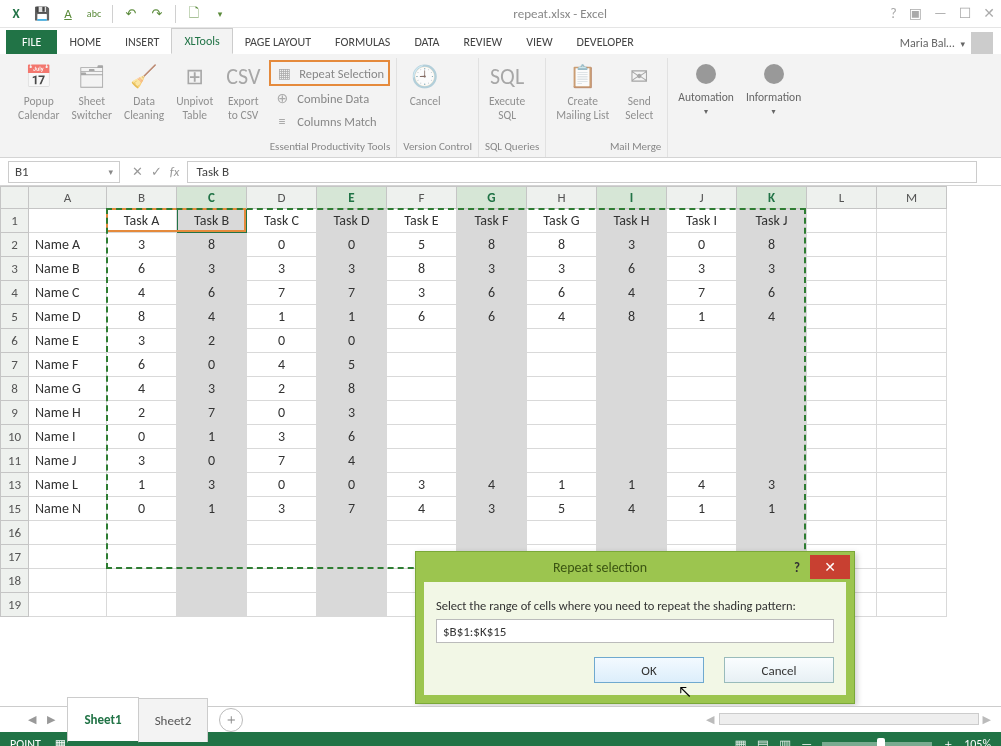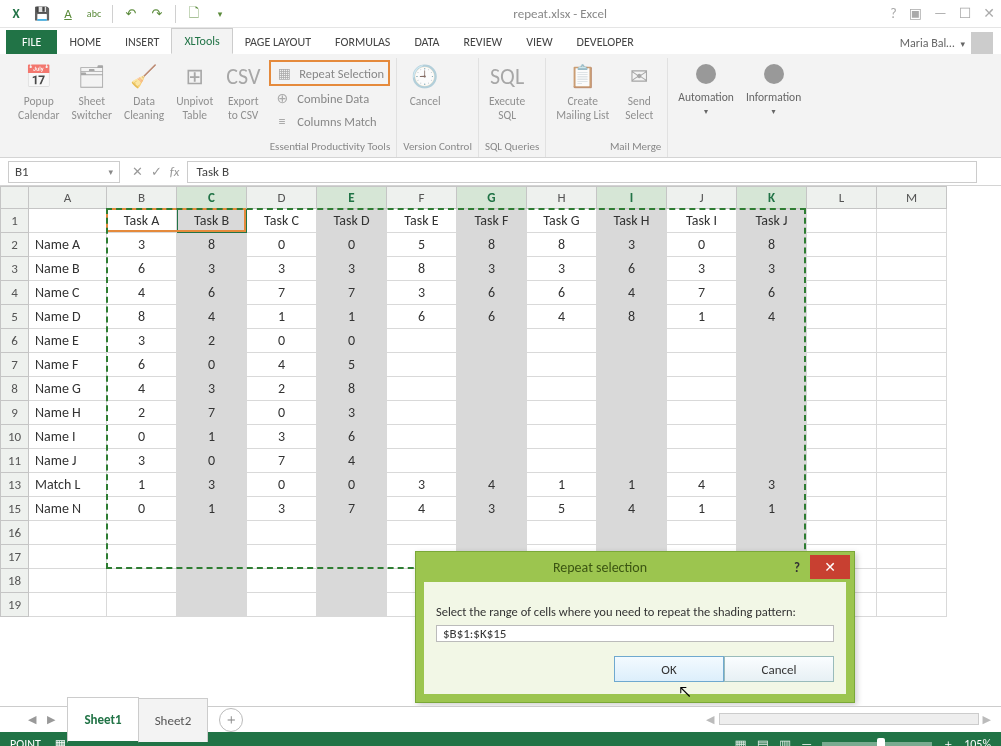--- a/index.html
+++ b/index.html
@@ -61,24 +61,24 @@
 
 .marquee { position: absolute; border: 2px dashed #2e7d32; pointer-events: none; }
 .copyrect { position: absolute; border: 2px solid #e58a3c; pointer-events: none; }
 
 
 .dialog { position: absolute; left: 415px; top: 365px; width: 440px; background: #9cc54f; border: 1px solid #7aa838; box-shadow: 2px 2px 6px rgba(0,0,0,.2); }
 .dialog .dtitle { display: flex; align-items: center; height: 30px; padding: 0 4px 0 0; }
 .dialog .dtitle .t { flex: 1; text-align: center; color: #3b5512; font-size: 14px; }
 .dialog .dtitle .help { width: 26px; text-align: center; color: #333; font-weight: bold; cursor: pointer; }
 .dialog .dtitle .close { width: 40px; height: 24px; background: #c84031; color: #fff; display: flex; align-items: center; justify-content: center; font-size: 14px; cursor: pointer; }
-.dialog .dbody { background: #f2f7e6; margin: 0 8px 8px; padding: 22px 12px 12px; }
+.dialog .dbody { background: #f2f7e6; margin: 0 8px 8px; padding: 16px 12px 12px; }
 .dialog .prompt { font-size: 12.5px; color: #333; margin-bottom: 6px; }
-.dialog .dinput { width: 100%; height: 17px; border: 1px solid #bbb; background: #fff; padding: 0 6px; font-size: 13px; color: #333; }
-.dialog .dbtns { display: flex; justify-content: flex-end; margin-top: 14px; }
+.dialog .dinput { width: 100%; height: 24px; border: 1px solid #bbb; background: #fff; padding: 0 6px; font-size: 13px; color: #333; }
+.dialog .dbtns { display: flex; justify-content: flex-end; gap: 20px; margin-top: 14px; }
 .dialog .dbtn { width: 110px; height: 26px; border: 1px solid #9bb; background: linear-gradient(#fafdff,#e7f0f4); font-size: 13px; color: #333; cursor: pointer; }
 .dialog .dbtn.ok { border-color: #6fa9cf; background: linear-gradient(#f3faff,#dceefb); }
 .cursor { position: absolute; left: 678px; top: 496px; font-size: 16px; color: #000; pointer-events: none; }
 
 
 .sheetbar { height: 26px; background: #fff; border-top: 1px solid #ccc; display: flex; align-items: center; padding-left: 20px; gap: 0; }
 .sheetbar .nav { color: #999; font-size: 11px; padding: 0 8px; letter-spacing: 4px; }
 .sheetbar .stab { padding: 14px 16px; border: 1px solid #ccc; border-bottom: none; background: #f3f3f3; font-size: 13px; color: #555; margin-right: -1px; }
 .sheetbar .stab.active { background: #fff; border-bottom: 2px solid #217346; color: #217346; font-weight: 600; }
 .sheetbar .addsheet { width: 24px; height: 24px; border: 1px solid #bbb; border-radius: 50%; margin-left: 12px; display: flex; align-items: center; justify-content: center; color: #888; font-size: 14px; }
@@ -440,21 +440,21 @@
           <td class=" shaded"></td>
           <td class=""></td>
           <td class=" shaded"></td>
           <td class=""></td>
           <td class=" shaded"></td>
           <td></td>
           <td></td>
         </tr>
         <tr>
           <th>13</th>
-          <td class="rowlabel">Match L</td>
+          <td class="rowlabel">Name L</td>
           <td class="">1</td>
           <td class=" shaded">3</td>
           <td class="">0</td>
           <td class=" shaded">0</td>
           <td class="">3</td>
           <td class=" shaded">4</td>
           <td class="">1</td>
           <td class=" shaded">1</td>
           <td class="">4</td>
           <td class=" shaded">3</td>

